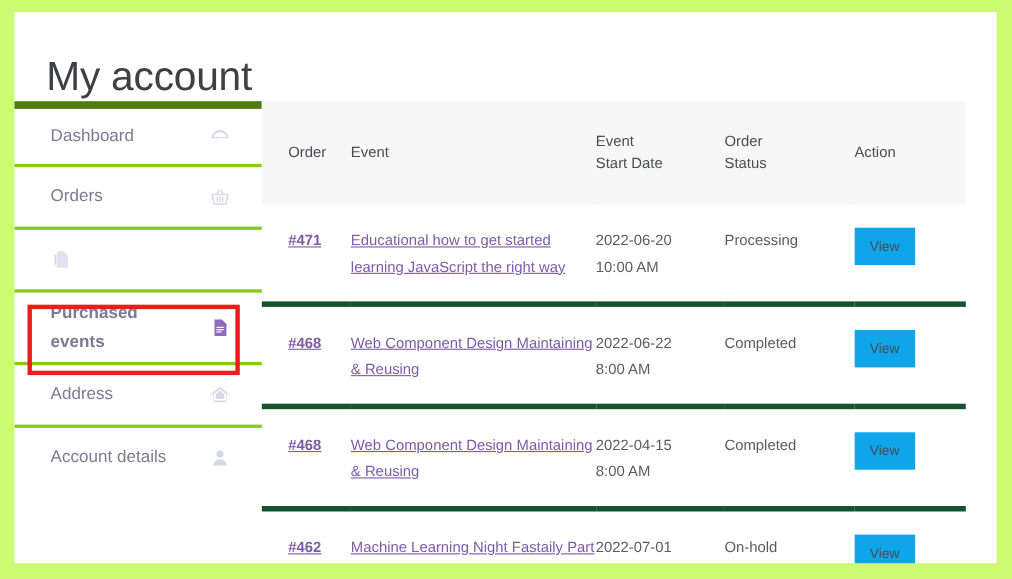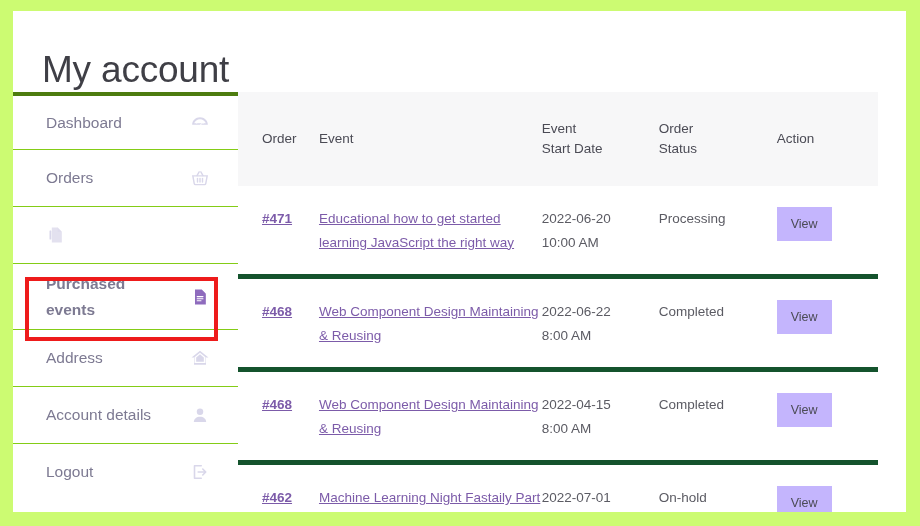--- a/index.html
+++ b/index.html
@@ -56,23 +56,23 @@
     width: 225px;
   }
   .nav-item {
     position: relative;
     box-sizing: border-box;
     padding: 0 28px 0 33px;
     min-height: 57px;
     display: flex;
     align-items: center;
     justify-content: space-between;
-    border-top: 1px solid #84cc16;
-  }
-  .nav-item:first-child { border-top: 4px solid #4d7c0f; }
+    border-top: 3px solid #84cc16;
+  }
+  .nav-item:first-child { border-top: 7px solid #4d7c0f; }
   .nav-label {
     font-size: 15.5px;
     color: #7d7a92;
     line-height: 26px;
     max-width: 118px;
   }
   .nav-icon {
     width: 20px;
     height: 20px;
     flex: 0 0 20px;
@@ -141,21 +141,21 @@
     color: #7c5ba9;
     text-decoration: underline;
     font-size: 13.5px;
   }
   a.event-link { line-height: 23.5px; display: inline; }
 
   .date-cell .d1, .date-cell .d2 { display: block; }
 
   .view-btn {
     display: inline-block;
-    background: #c4b5fd;
+    background: #0ea5e9;
     color: #4b4b55;
     border: none;
     font-size: 12.5px;
     font-family: "Liberation Sans", sans-serif;
     padding: 10px 14px;
     line-height: 14px;
     cursor: pointer;
   }
 </style>
 </head>
@@ -225,29 +225,20 @@
       <div class="nav-item">
         <span class="nav-label">Account details</span>
         <span class="nav-icon">
           <svg viewBox="0 0 24 24" fill="currentColor">
               <circle cx="12" cy="8" r="3.9"></circle>
               <path d="M4.6 20.5c0-4 3.3-6.4 7.4-6.4s7.4 2.4 7.4 6.4z"></path>
             </svg>
         </span>
       </div>
 
-      <div class="nav-item">
-        <span class="nav-label">Logout</span>
-        <span class="nav-icon">
-          <svg viewBox="0 0 24 24" fill="none" stroke="currentColor" stroke-width="1.9">
-              <path d="M13.5 4.5H5.4v15h8.1" stroke-linecap="round" stroke-linejoin="round"></path>
-              <path d="M15.3 8.4l3.6 3.6-3.6 3.6M18.6 12H9.8" stroke-linecap="round" stroke-linejoin="round"></path>
-            </svg>
-        </span>
-      </div>
 
     </nav>
 
     <div id="annotation-box"></div>
 
     <table id="orders-table">
       <thead>
         <tr>
           <th class="col-order">
             <span class="hdr">Order</span>

